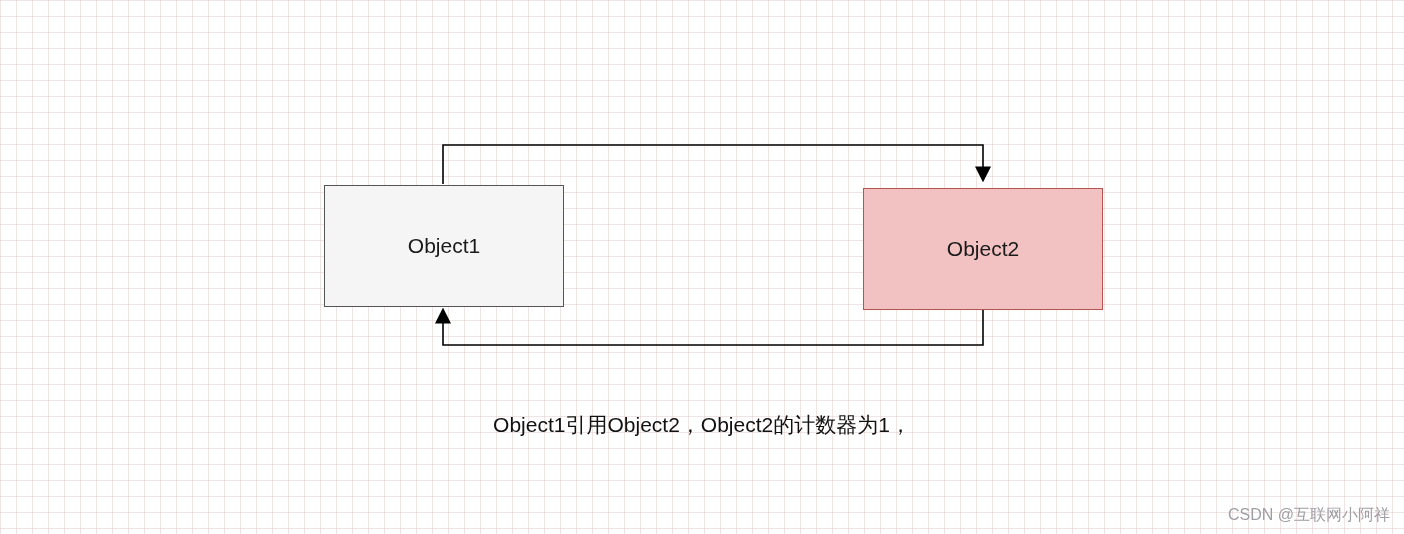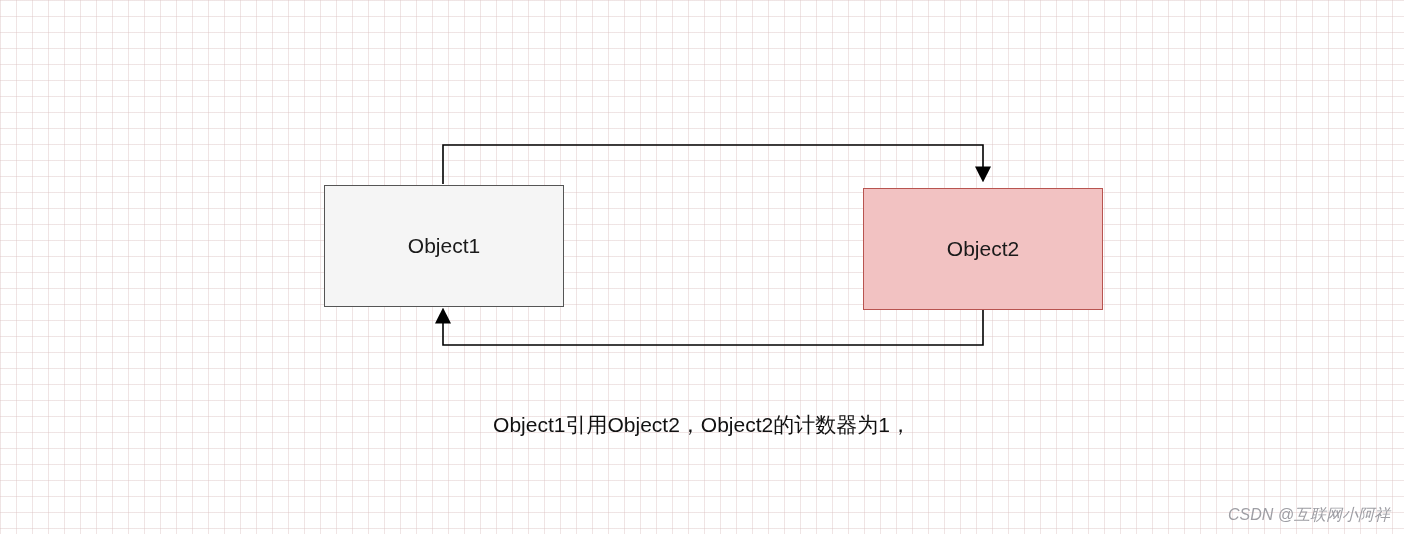--- a/index.html
+++ b/index.html
@@ -59,21 +59,20 @@
     font-size: 21px;
     line-height: 29px;
     margin-top: 14px;
   }
   .watermark {
     position: absolute;
     right: 14px;
     bottom: 8px;
     color: #9e9ea4;
     font-size: 16px;
-    font-style: italic;
   }
 </style>
 </head>
 <body>
 
 <div class="canvas">
 
   <svg class="arrow-layer" width="1404" height="534" viewBox="0 0 1404 534" xmlns="http://www.w3.org/2000/svg">
     <defs>
       <marker id="arrowhead" viewBox="0 0 10 10" refX="8.5" refY="5" markerWidth="10" markerHeight="10" orient="auto-start-reverse">

